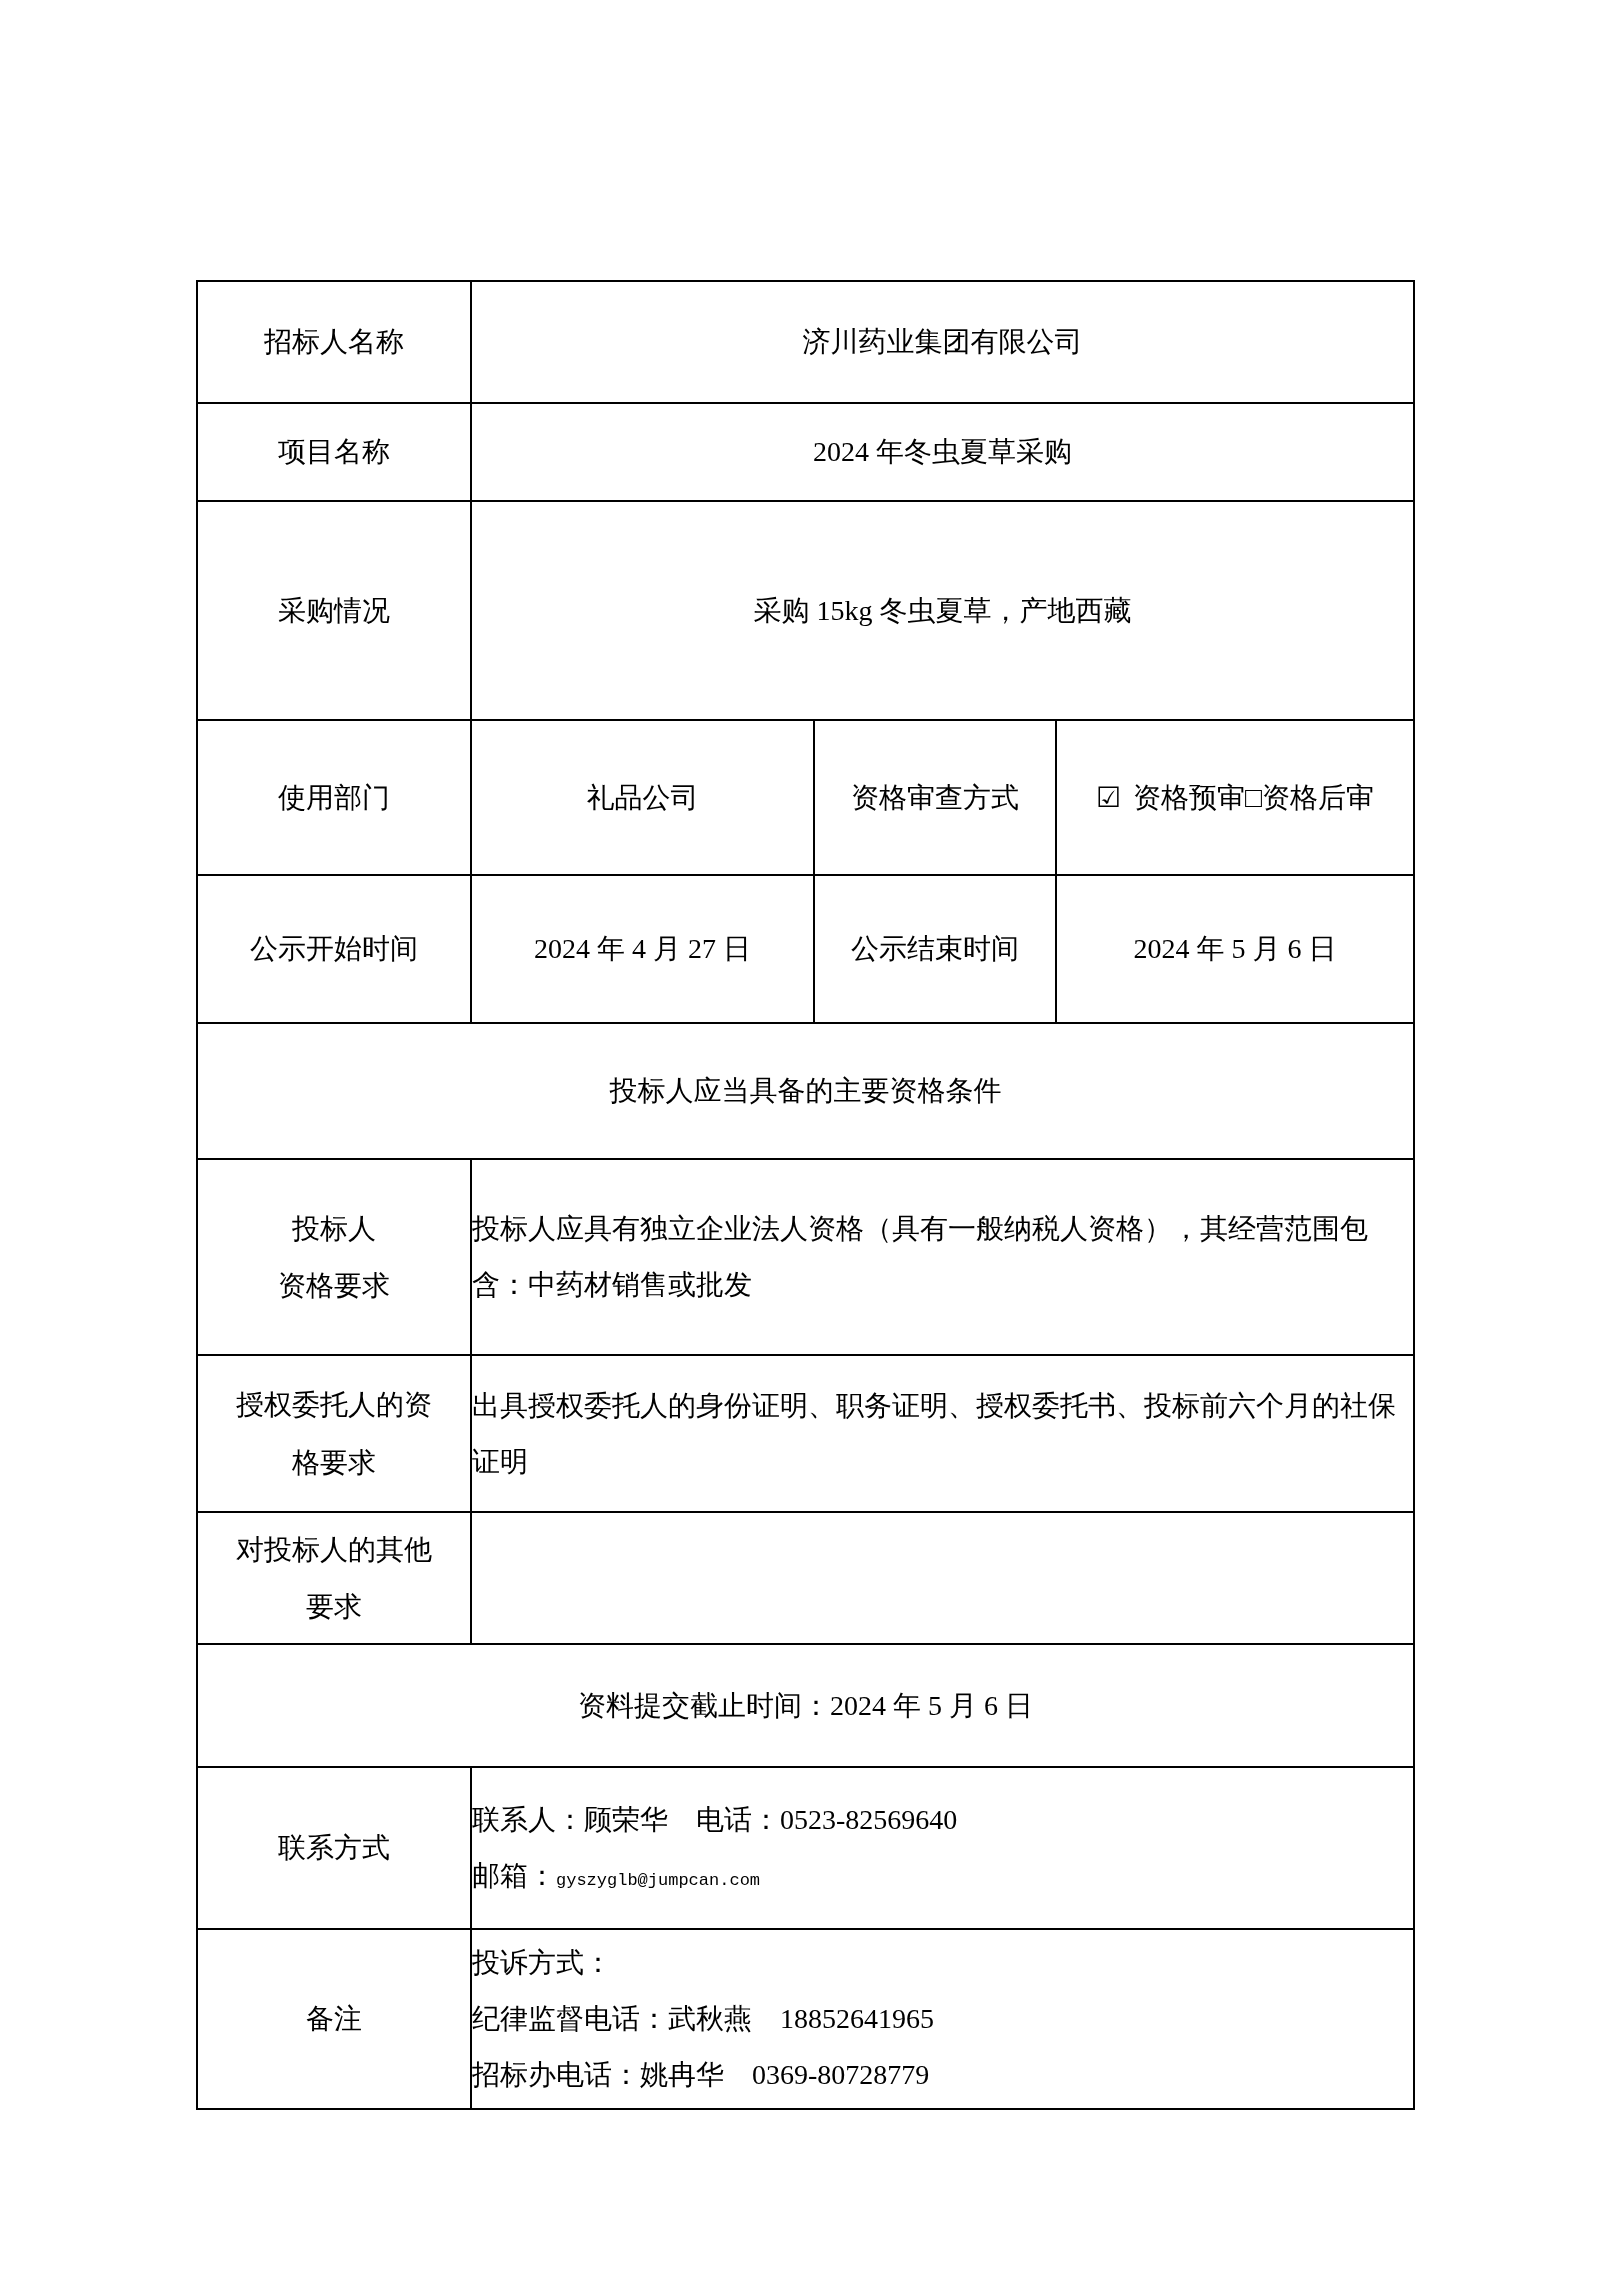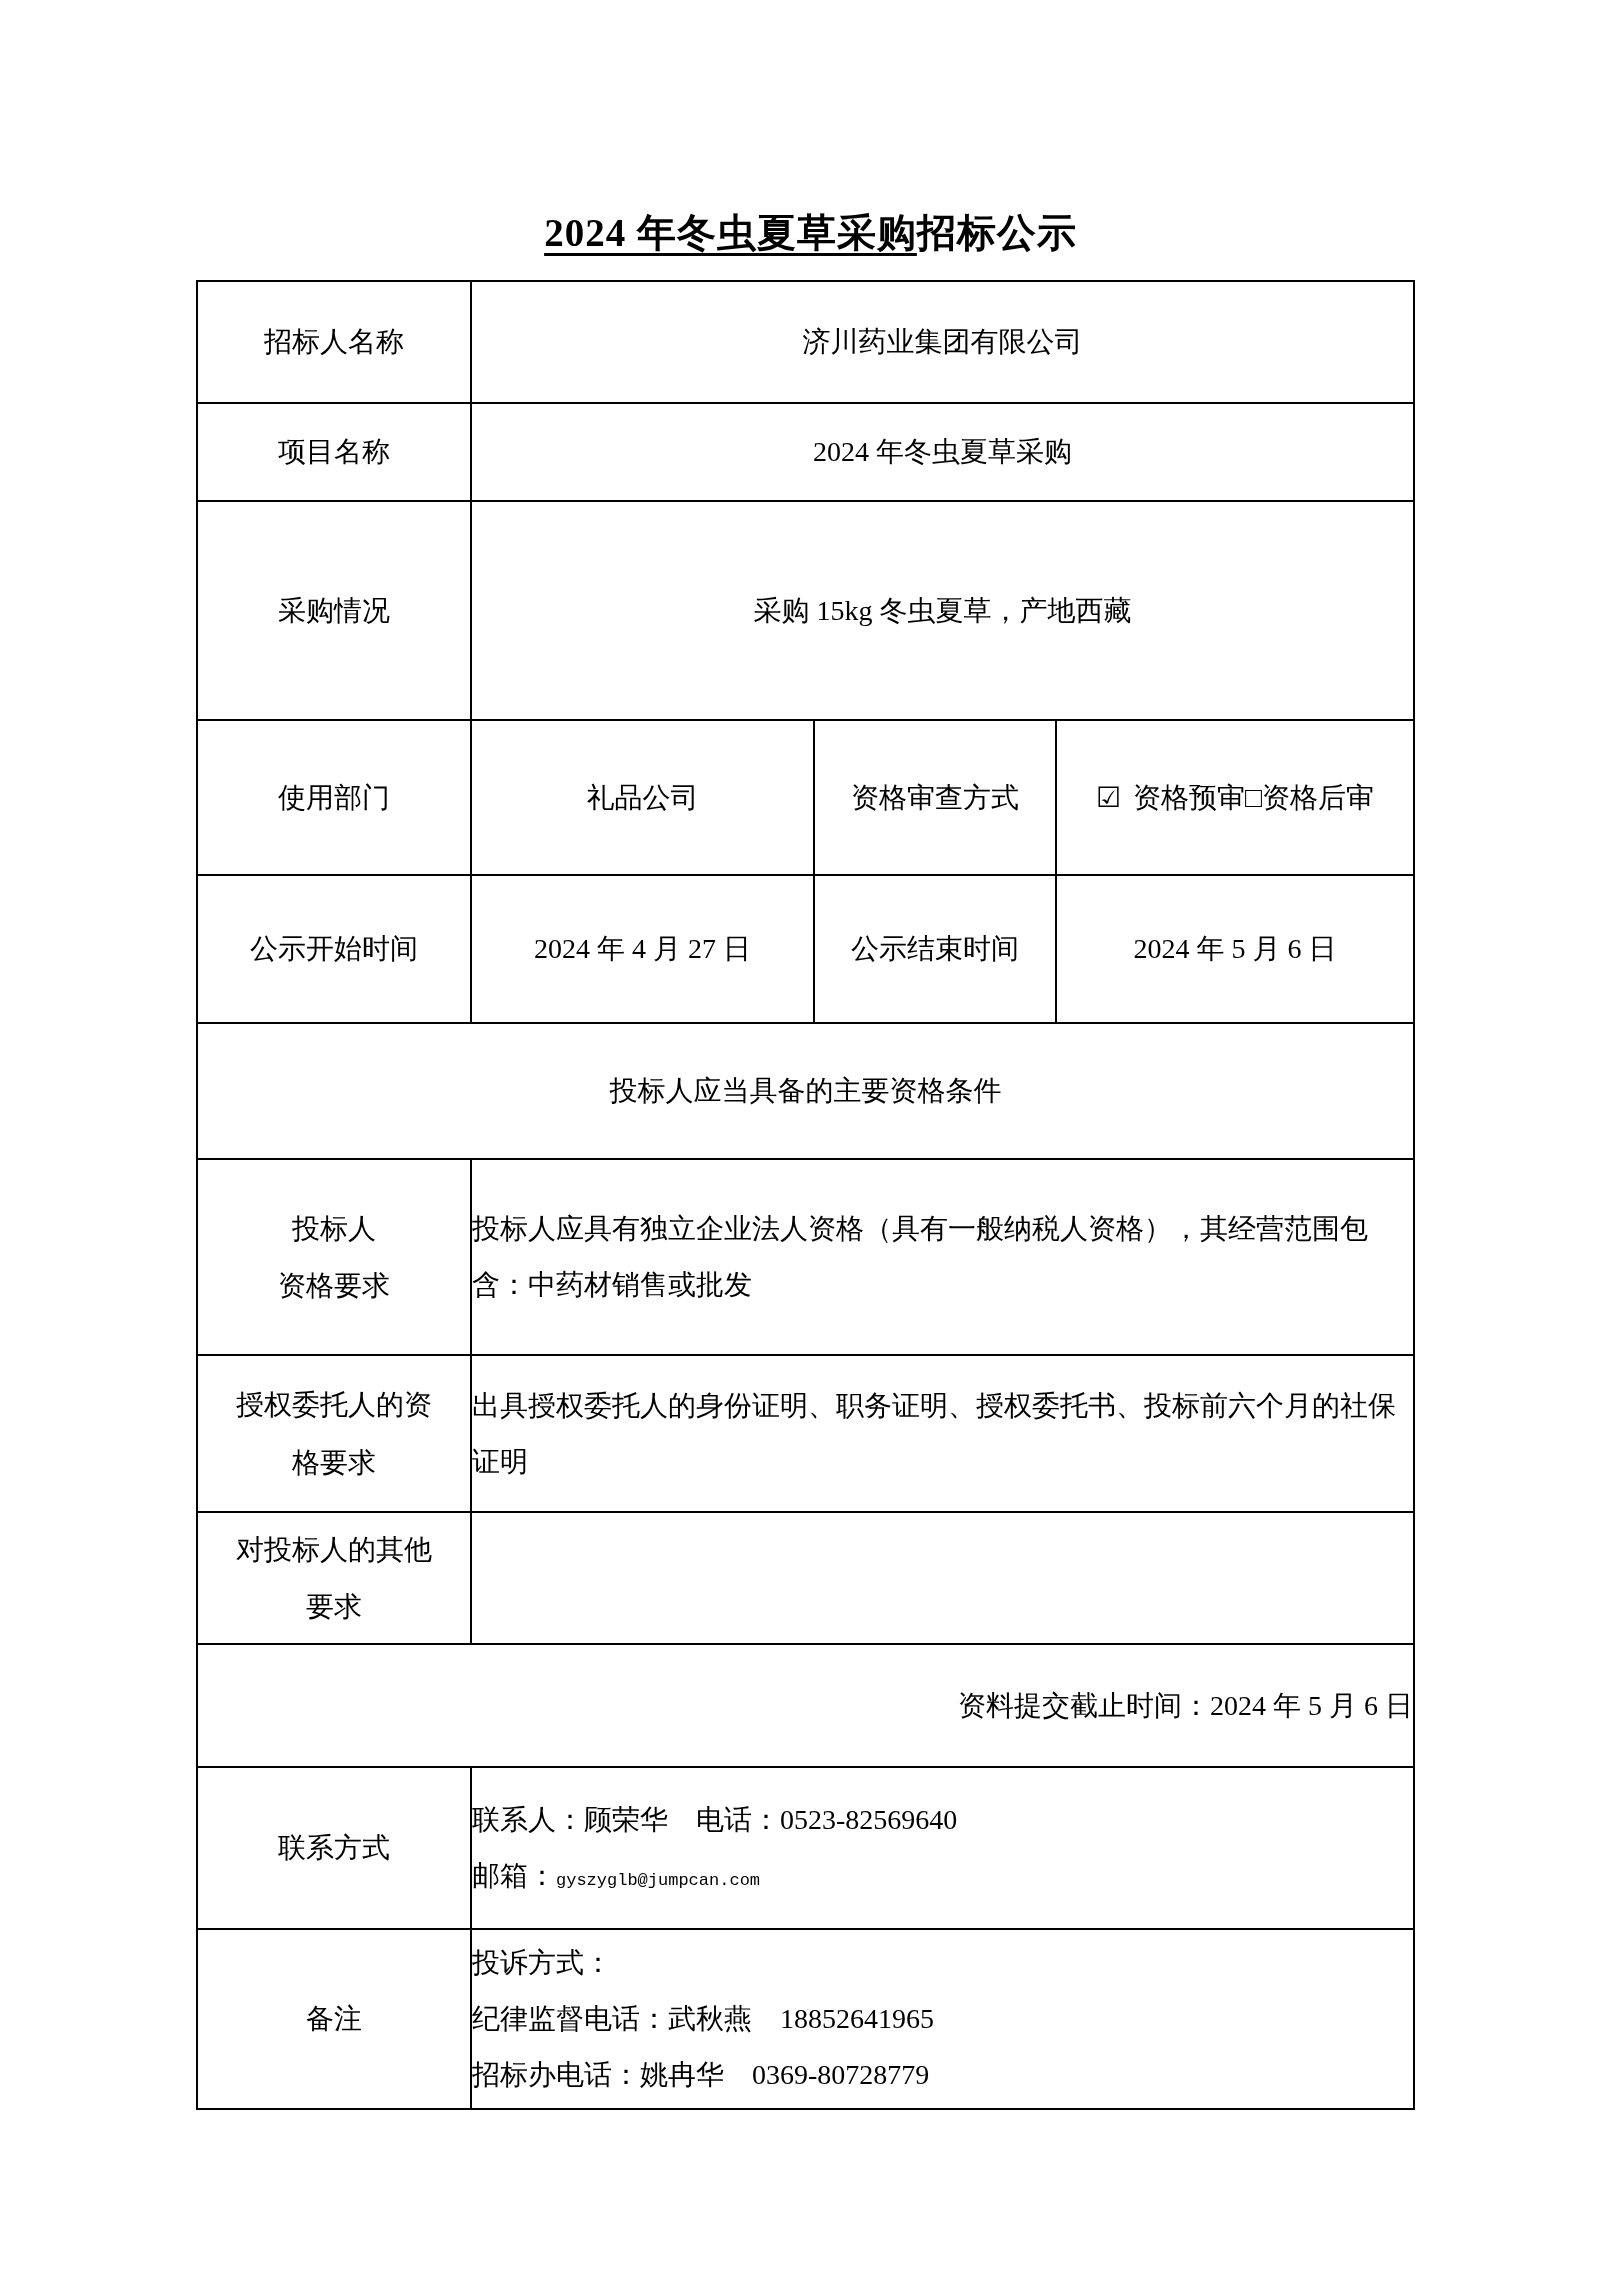--- a/index.html
+++ b/index.html
@@ -49,37 +49,36 @@
     text-align:center;
     line-height:2.05;
   }
   td.center{ text-align:center; }
   td.content{
     text-align:left;
     padding:5.9px 13.7px;
     line-height:2.0;
   }
   td.fullrow-center{ text-align:center; }
-  td.fullrow-left{ text-align:right; padding:0 13.7px; }
+  td.fullrow-left{ text-align:center; padding:0 13.7px; }
   .r1{height:122px;} .r2{height:98px;} .r3{height:219px;}
   .r4{height:155px;border-radius:16px;} .r5{height:148px;margin-left:24px;} .r6{height:136px;}
   .r7{height:196px;} .r8{height:157px;} .r9{height:132px;}
   .r10{height:123px;} .r11{height:162px;} .r12{height:180px;}
   .line{display:block;}
   .cb{display:inline-block;}
   .cb-checked{margin-right:11.8px;}
   .mono{font-family:"Liberation Mono","DejaVu Sans Mono",monospace;font-size:17px;}
   .contact-lines,.remark-lines{line-height:2.1;}
 </style>
 </head>
 <body>
 
 <div class="page">
 
-  <h1 class="title"><span class="u">2024 年冬虫夏草采购</span><span>招标公示</span></h1>
 
   <table class="doc">
     <colgroup>
       <col style="width:274px">
       <col style="width:343px">
       <col style="width:242px">
       <col style="width:358px">
     </colgroup>
 
     <tbody>

